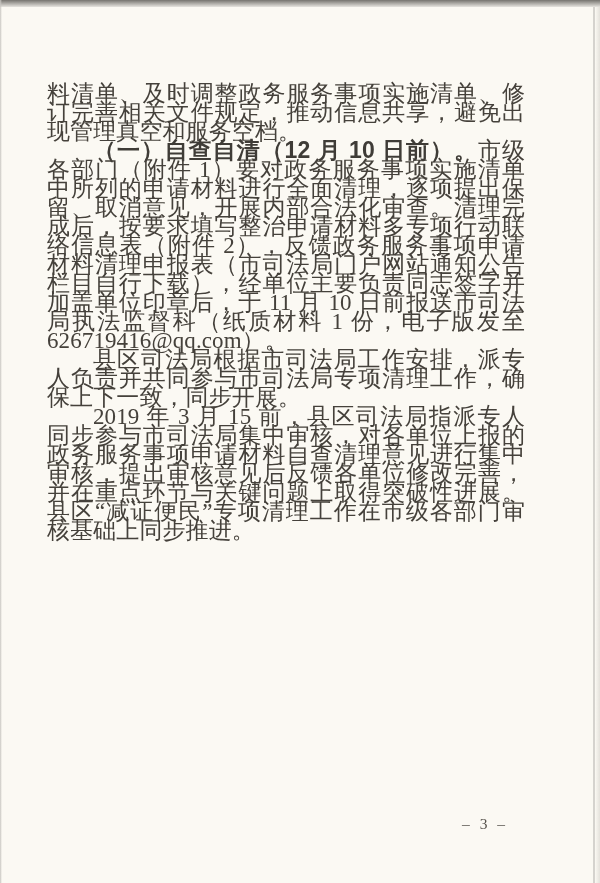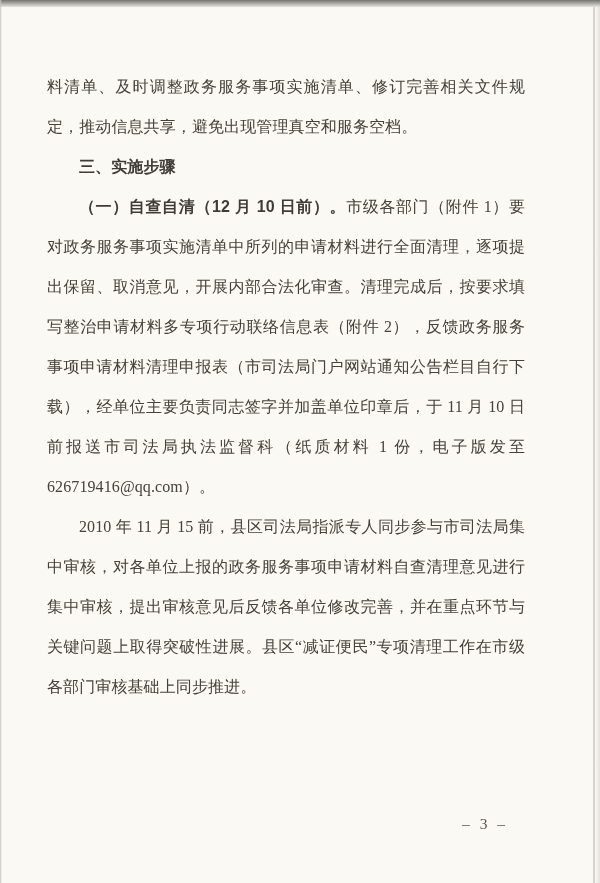--- a/index.html
+++ b/index.html
@@ -27,24 +27,24 @@
     background: #ccc9c4;
     opacity: .8;
   }
   .scan-shade-right {
     position: absolute; top: 7px; right: 0; width: 5px; height: 876px;
     background: linear-gradient(90deg, rgba(0,0,0,0), rgba(120,117,110,0.18));
   }
   .content {
     position: absolute;
     left: 47px;
-    top: 67px;
+    top: 84px;
     width: 478px;
-    font-size: 16px;
-    line-height: 40px;
+    font-size: 23px;
+    line-height: 19px;
     text-align: justify;
     letter-spacing: 0.1px;
   }
   .content p { margin: 0; }
   .para-indent { text-indent: 2em; }
   .doc-heading {
     font-family: "Liberation Sans", "DejaVu Sans", sans-serif;
     font-weight: bold;
     color: #3f3c37;
     text-indent: 2em;
@@ -72,26 +72,26 @@
 
   <div class="scan-edge-top"></div>
   <div class="scan-edge-left"></div>
   <div class="scan-edge-right"></div>
   <div class="scan-shade-right"></div>
 
   <div class="content">
 
     <p><span>料清单、及时调整政务服务事项实施清单、修订完善相关文件规定，推动信息共享，避免出现管理真空和服务空档。</span></p>
 
-    <p class="doc-heading">三、实施步骤</p>
 
     <p class="para-indent"><span class="section-lead">（一）自查自清（12 月 10 日前）。</span><span>市级各部门（附件 1）要对政务服务事项实施清单中所列的申请材料进行全面清理，逐项提出保留、取消意见，开展内部合法化审查。清理完成后，按要求填写整治申请材料多专项行动联络信息表（附件 2），反馈政务服务事项申请材料清理申报表（市司法局门户网站通知公告栏目自行下载），经单位主要负责同志签字并加盖单位印章后，于 11 月 10 日前报送市司法局执法监督科（纸质材料 1 份，电子版发至 626719416@qq.com）。</span></p>
 
+    <p class="para-indent"><span>县区司法局根据市司法局工作安排，派专人负责并共同参与市司法局专项清理工作，确保上下一致，同步开展。</span></p>
 
 
-    <p class="para-indent"><span>2010 年 11 月 15 前，县区司法局指派专人同步参与市司法局集中审核，对各单位上报的政务服务事项申请材料自查清理意见进行集中审核，提出审核意见后反馈各单位修改完善，并在重点环节与关键问题上取得突破性进展。县区“减证便民”专项清理工作在市级各部门审核基础上同步推进。</span></p>
+    <p class="para-indent"><span>2019 年 3 月 15 前，县区司法局指派专人同步参与市司法局集中审核，对各单位上报的政务服务事项申请材料自查清理意见进行集中审核，提出审核意见后反馈各单位修改完善，并在重点环节与关键问题上取得突破性进展。县区“减证便民”专项清理工作在市级各部门审核基础上同步推进。</span></p>
 
 
   </div>
 
   <div class="page-number">– 3 –</div>
 
 </div>
 
 </body></html>

